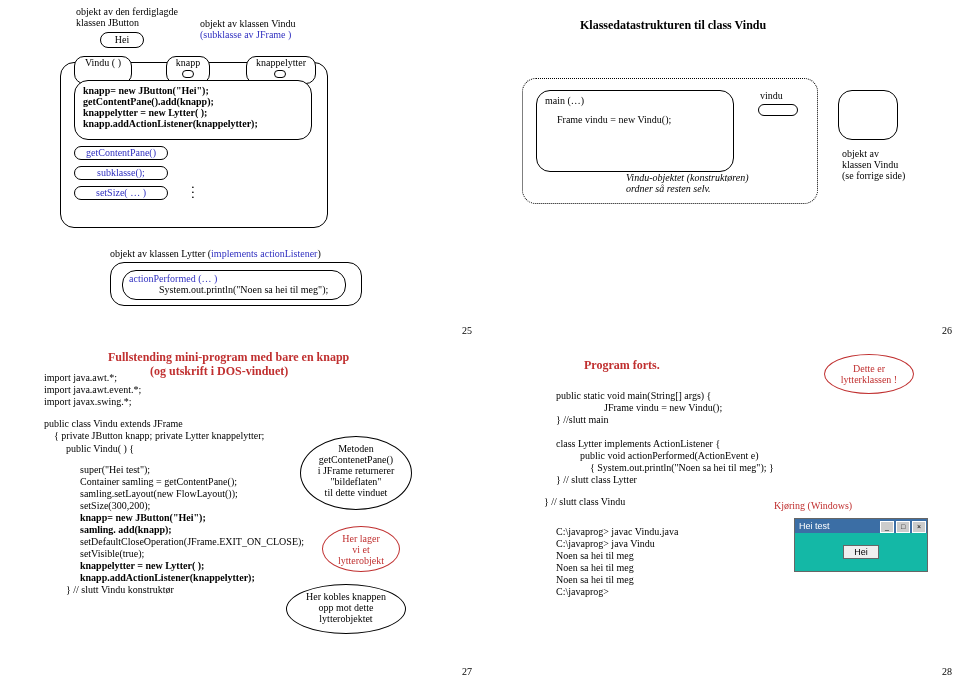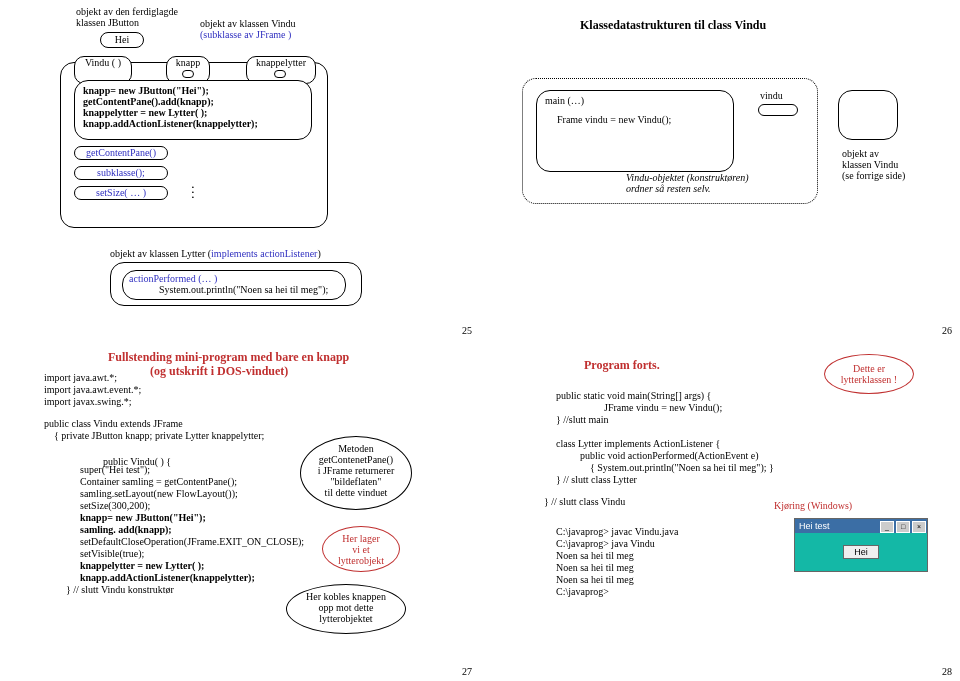--- a/index.html
+++ b/index.html
@@ -173,21 +173,21 @@
   <div class="lbl bold red qheader" style="left:108px; top:10px;">Fullstending mini-program med bare en knapp</div>
   <div class="lbl bold red qheader" style="left:150px; top:24px;">(og utskrift i DOS-vinduet)</div>
 
   <div class="lbl" style="left:44px; top:32px;">import java.awt.*;</div>
   <div class="lbl" style="left:44px; top:44px;">import java.awt.event.*;</div>
   <div class="lbl" style="left:44px; top:56px;">import javax.swing.*;</div>
 
   <div class="lbl" style="left:44px; top:78px;">public class Vindu extends JFrame</div>
   <div class="lbl" style="left:54px; top:90px;">{ private JButton knapp;   private Lytter knappelytter;</div>
 
-  <div class="lbl" style="left:66px; top:116px;margin-left:37px;">public Vindu( )  {</div>
+  <div class="lbl" style="left:66px; top:103px;">public Vindu( )  {</div>
   <div class="lbl" style="left:80px; top:124px;">super("Hei test");</div>
   <div class="lbl" style="left:80px; top:136px;">Container samling = getContentPane();</div>
   <div class="lbl" style="left:80px; top:148px;">samling.setLayout(new FlowLayout());</div>
   <div class="lbl" style="left:80px; top:160px;">setSize(300,200);</div>
   <div class="lbl bold" style="left:80px; top:172px;">knapp= new JButton("Hei");</div>
   <div class="lbl bold" style="left:80px; top:184px;">samling. add(knapp);</div>
   <div class="lbl" style="left:80px; top:196px;">setDefaultCloseOperation(JFrame.EXIT_ON_CLOSE);</div>
   <div class="lbl" style="left:80px; top:208px;">setVisible(true);</div>
   <div class="lbl bold" style="left:80px; top:220px;">knappelytter = new Lytter( );</div>
   <div class="lbl bold" style="left:80px; top:232px;">knapp.addActionListener(knappelytter);</div>

